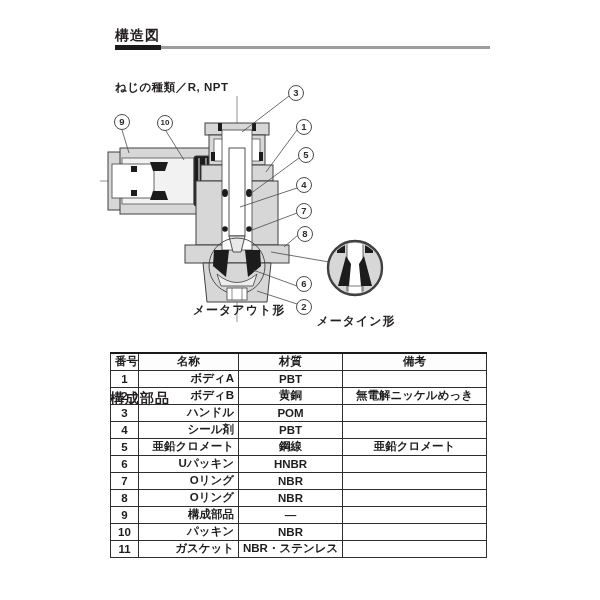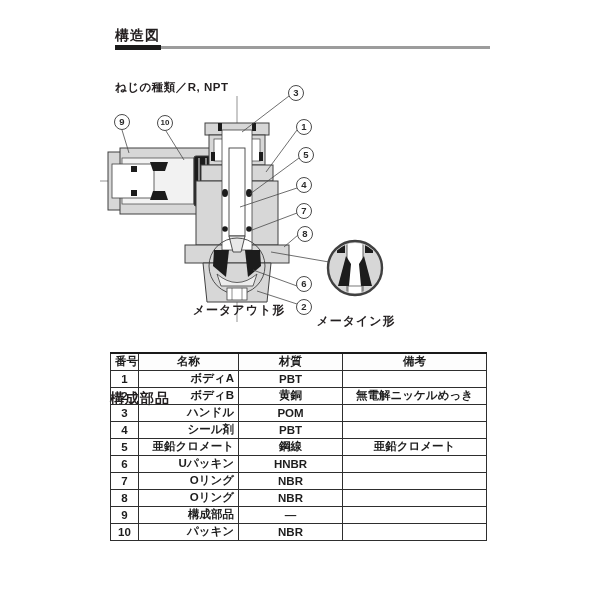--- a/index.html
+++ b/index.html
@@ -220,16 +220,22 @@
         <td class="name">構成部品</td>
         <td>—</td>
         <td></td>
       </tr>
       <tr>
         <td>10</td>
         <td class="name">パッキン</td>
         <td>NBR</td>
         <td></td>
       </tr>
+      <tr>
+        <td>11</td>
+        <td class="name">ガスケット</td>
+        <td>NBR・ステンレス</td>
+        <td></td>
+      </tr>
     </tbody>
   </table>
 
 </div>
 
 </body></html>

